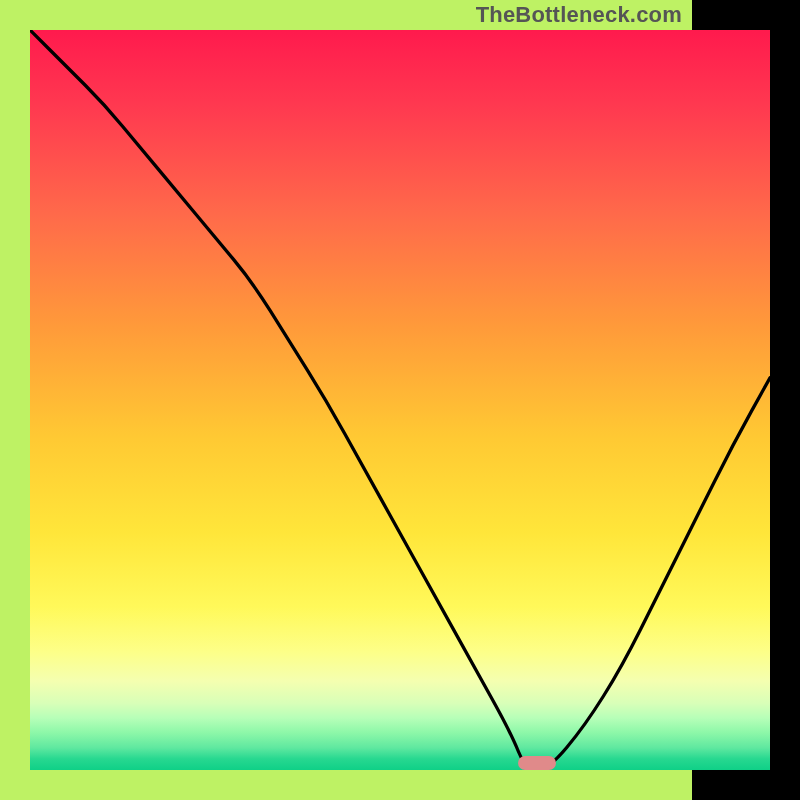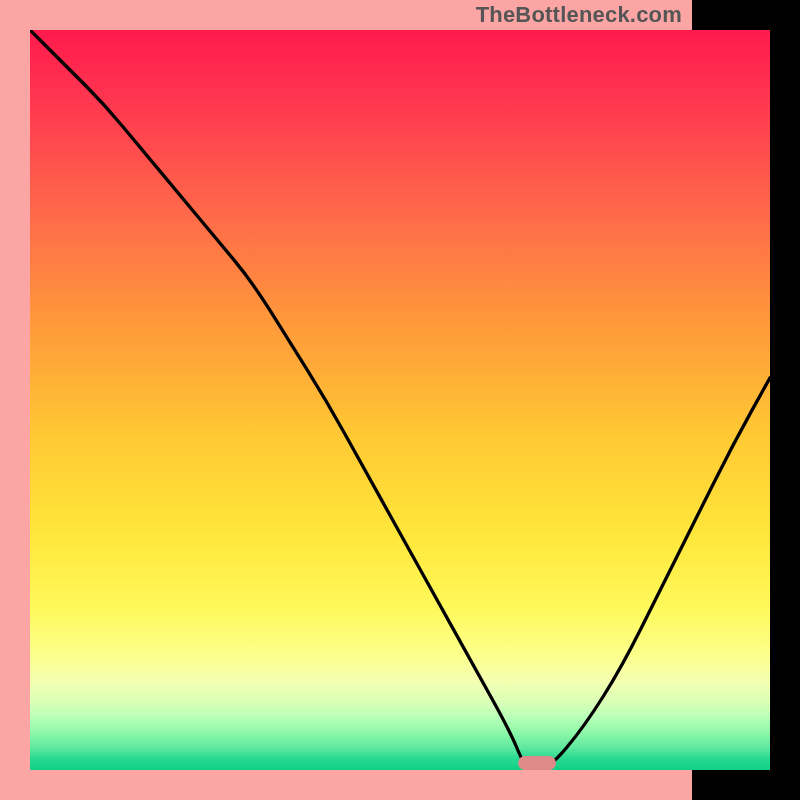--- a/index.html
+++ b/index.html
@@ -10,21 +10,21 @@
     background: #000;
     overflow: hidden;
     font-family: Arial, Helvetica, sans-serif;
   }
   .frame {
     position: absolute;
     left: 0;
     top: 0;
     width: 692px;
     height: 800px;
-    background: #fca5a5;
+    background: #bef264;
   }
   .watermark {
     position: absolute;
     top: 2px;
     right: 10px;
     color: #555;
     font-size: 22px;
     font-weight: 600;
     letter-spacing: 0.2px;
     user-select: none;

